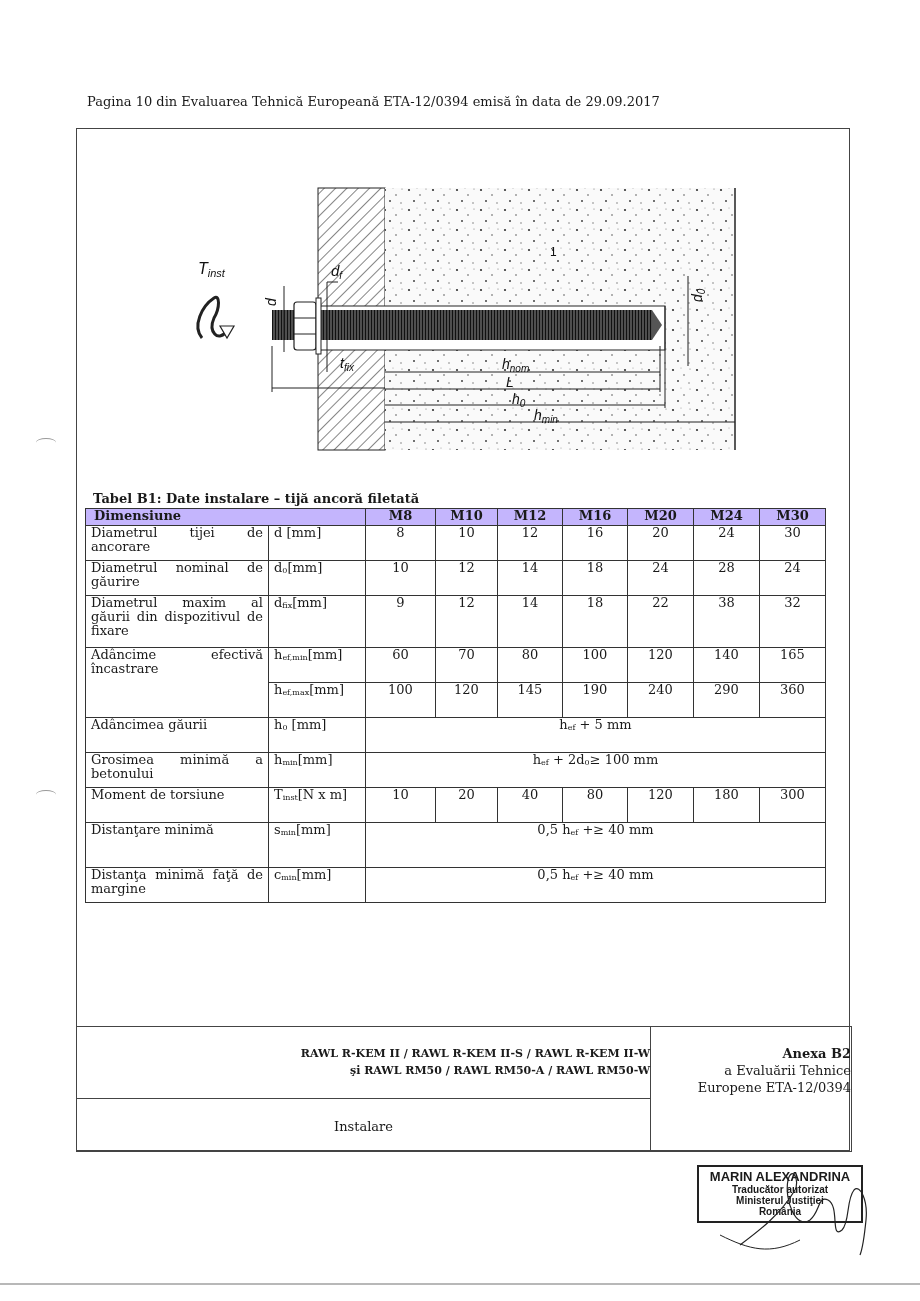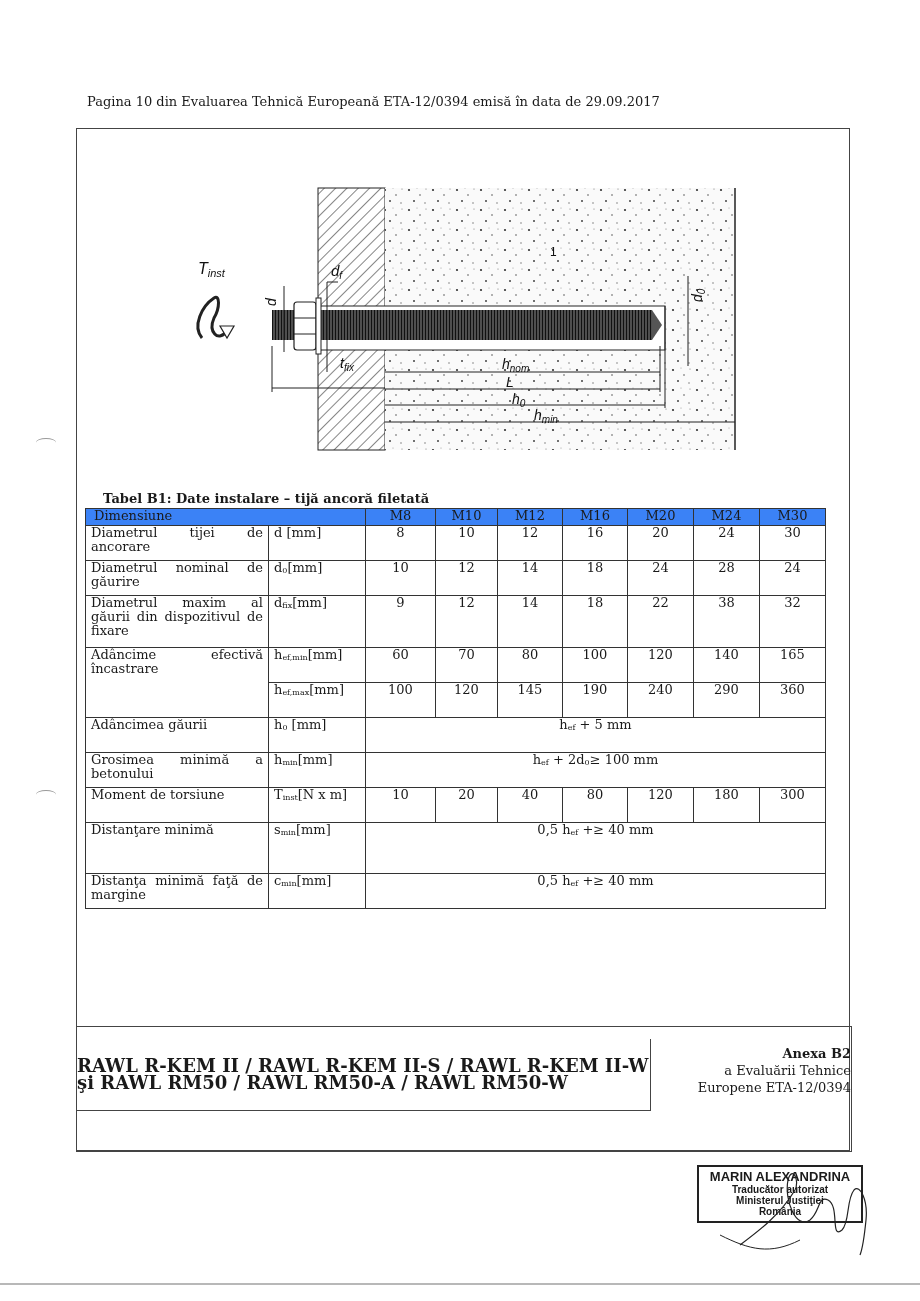--- a/index.html
+++ b/index.html
@@ -2,37 +2,37 @@
 <html><head>
 <meta charset="utf-8">
 <style>
   html, body { margin: 0; padding: 0; background: #ffffff; }
   body { width: 920px; height: 1301px; position: relative; overflow: hidden;
          font-family: "DejaVu Serif", "Liberation Serif", serif; color: #1a1a1a; }
   .page-header { position: absolute; left: 87px; top: 94px; font-size: 13px; letter-spacing: 0; }
   .frame { position: absolute; left: 76px; top: 128px; width: 774px; height: 1023px;
            border: 1.5px solid #444; box-sizing: border-box; }
   .figure { position: absolute; left: 190px; top: 186px; width: 550px; height: 266px; }
-  .table-caption { position: absolute; left: 103px; top: 491px; font-size: 13px; font-weight: bold; }
+  .table-caption { position: absolute; left: 93px; top: 491px; font-size: 13px; font-weight: bold; }
   table.spec { position: absolute; left: 85px; top: 508px; border-collapse: collapse;
                font-size: 13px; table-layout: fixed; }
   table.spec td, table.spec th { border: 1px solid #333; padding: 0 5px; vertical-align: top;
                                  line-height: 14px; }
-  table.spec th { background: #3b82f6; font-weight: normal; text-align: center; height: 16px; }
+  table.spec th { background: #c4b5fd; font-weight: bold; text-align: center; height: 16px; }
   table.spec th.first { text-align: left; padding-left: 8px; }
   td.desc { text-align: justify; text-align-last: justify; }
   td.desc .last { text-align-last: left; display: block; }
   td.num { text-align: center; padding-top: 2px; }
   td.span { text-align: center; padding-top: 2px; }
   sub { font-size: 8px; vertical-align: -1px; }
   .footer-box { position: absolute; left: 76px; top: 1026px; width: 776px; height: 126px;
                 border: 1.5px solid #444; box-sizing: border-box; }
-  .footer-left-top { position: absolute; left: 0; top: 12px; width: 574px; height: 72px;
+  .footer-left-top { position: absolute; left: 0; top: 0; width: 574px; height: 72px;
                      border-right: 1.5px solid #444; border-bottom: 1.5px solid #444; box-sizing: border-box;
-                     text-align: left; font-weight: bold; font-size: 18px; padding-top: 18px; line-height: 17px; }
+                     text-align: right; font-weight: bold; font-size: 11px; padding-top: 18px; line-height: 17px; }
   .footer-left-bottom { position: absolute; left: 0; top: 72px; width: 574px; height: 51px;
                         border-right: 1.5px solid #444; box-sizing: border-box; text-align: center;
                         font-size: 13px; padding-top: 20px; }
   .footer-right { position: absolute; left: 574px; top: 0; width: 200px; height: 123px;
                   text-align: right; font-size: 13px; padding-top: 18px; line-height: 17px; box-sizing: border-box; }
   .footer-right .annex { font-weight: bold; }
   .stamp { position: absolute; left: 697px; top: 1165px; width: 166px; height: 58px;
            border: 2px solid #222; box-sizing: border-box; font-family: "Liberation Sans", sans-serif;
            text-align: center; line-height: 11px; }
   .stamp .name { font-weight: bold; font-size: 13px; line-height: 15px; margin-top: 2px; }
@@ -215,39 +215,40 @@
     <td><span>T</span><sub>inst</sub><span>[N x m]</span></td>
     <td class="num">10</td>
     <td class="num">20</td>
     <td class="num">40</td>
     <td class="num">80</td>
     <td class="num">120</td>
     <td class="num">180</td>
     <td class="num">300</td>
   </tr>
 
-  <tr style="height:51px">
+  <tr style="height:45px">
     <td>Distanţare minimă</td>
     <td><span>s</span><sub>min</sub><span>[mm]</span></td>
     <td class="span" colspan="7"><span>0,5 h</span><sub>ef</sub><span> +≥ 40 mm</span></td>
   </tr>
 
   <tr style="height:35px">
     <td class="desc"><span>Distanţa minimă faţă de</span><span class="last">margine</span></td>
     <td><span>c</span><sub>min</sub><span>[mm]</span></td>
     <td class="span" colspan="7"><span>0,5 h</span><sub>ef</sub><span> +≥ 40 mm</span></td>
   </tr>
 </tbody>
   </table>
 
 <div class="footer-box">
   <div class="footer-left-top">
     <div>RAWL R-KEM II / RAWL R-KEM II-S / RAWL R-KEM II-W</div>
     <div>şi RAWL RM50 / RAWL RM50-A / RAWL RM50-W</div>
   </div>
+  <div class="footer-left-bottom">Instalare</div>
   <div class="footer-right">
     <div class="annex">Anexa B2</div>
     <div>a Evaluării Tehnice</div>
     <div>Europene ETA-12/0394</div>
   </div>
 </div>
 
 <div class="stamp">
   <div class="name">MARIN ALEXANDRINA</div>
   <div class="line">Traducător autorizat</div>

